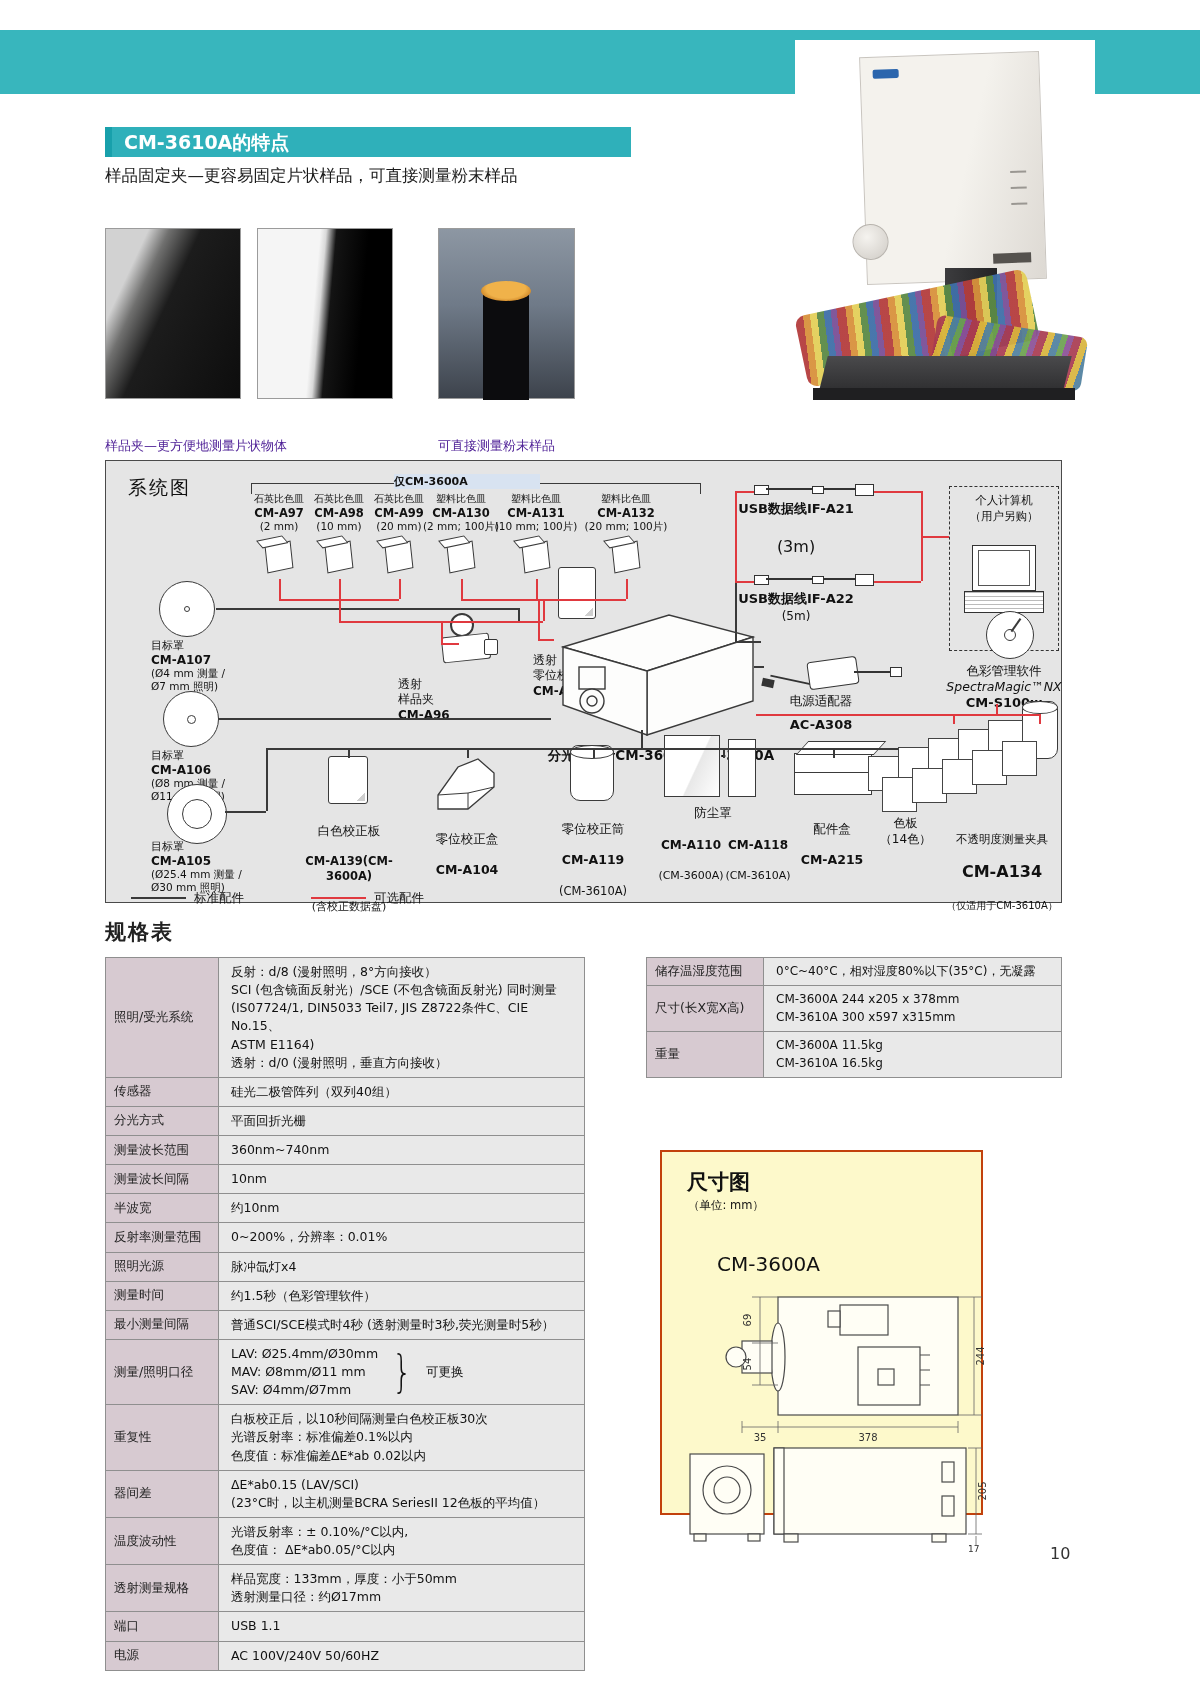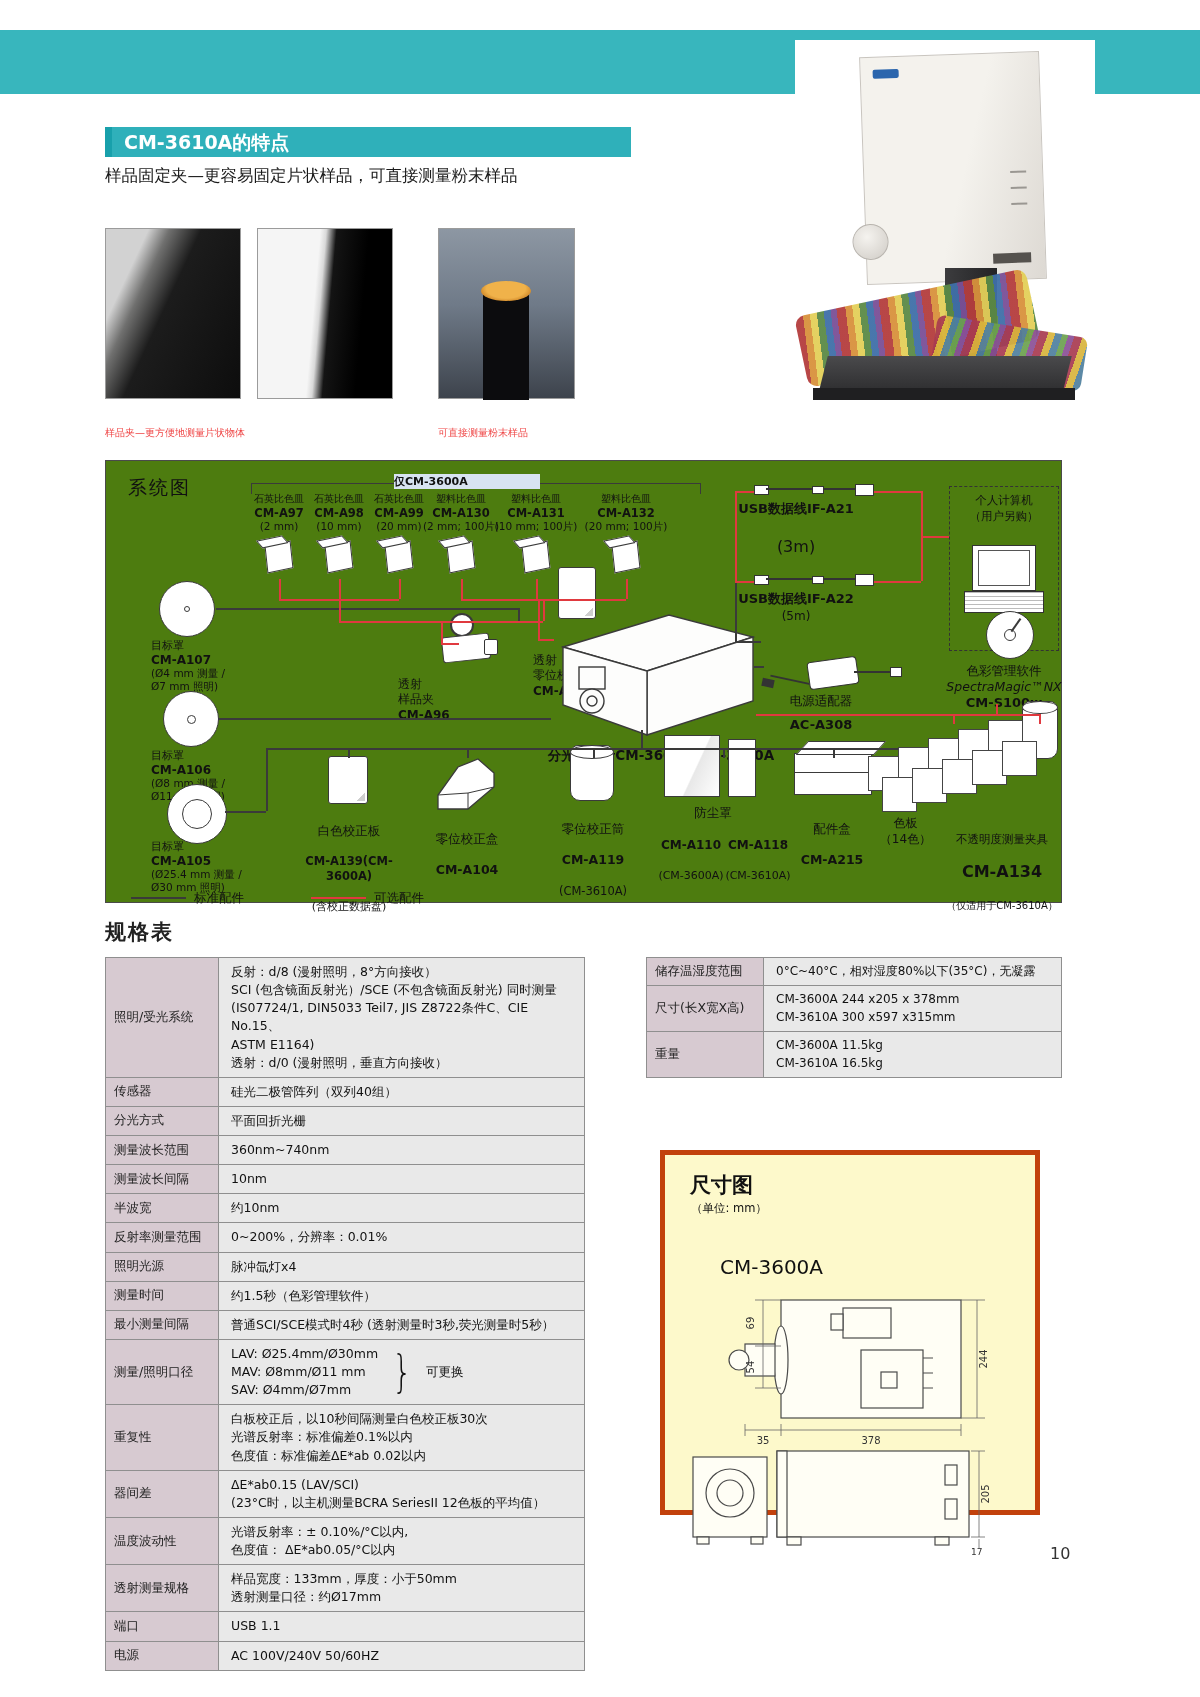--- a/index.html
+++ b/index.html
@@ -28,23 +28,23 @@
   .feat-title{position:absolute;left:105px;top:127px;width:526px;height:30px;background:#2fb0ba;
               border-left:7px solid #18a0ab;color:#fff;font-weight:bold;font-size:19px;line-height:30px;padding-left:12px;box-sizing:border-box;}
   .desc{position:absolute;left:105px;top:163px;font-size:16.5px;line-height:1.6;color:#1a1a1a;}
   .photo{position:absolute;top:228px;height:171px;border:1px solid #9b9b9b;box-sizing:border-box;}
   .p1{left:105px;width:136px;background:linear-gradient(115deg,#d2d2d2 20%,#70706f 30%,#1c1c1c 45%,#0d0d0d 100%);}
   .p2{left:257px;width:136px;background:linear-gradient(95deg,#f5f5f5 42%,#d9d9d9 46%,#141414 53%,#000 75%);}
   .p3{left:438px;width:137px;background:linear-gradient(180deg,#8d97a3 0%,#6f7a88 45%,#3d434c 100%);}
   .cyl3{position:absolute;left:44px;top:62px;width:46px;height:109px;background:#0c0c0e;}
   .dish{position:absolute;left:42px;top:52px;width:50px;height:20px;border-radius:50%;
         background:radial-gradient(ellipse at 50% 38%,#f0b24a 0 55%,#c97f22 80%);}
-  .caption{position:absolute;top:426px;font-size:10px;color:#ef4444;}
+  .caption{position:absolute;top:437px;font-size:13px;color:#4c1d95;}
   
-  .diagram{position:absolute;left:105px;top:460px;width:957px;height:443px;background:#4d7c0f;
+  .diagram{position:absolute;left:105px;top:460px;width:957px;height:443px;background:#e5e5e5;
            border:1.5px solid #4a4a4a;box-sizing:border-box;font-size:12px;}
   .dg-title{position:absolute;left:22px;top:14px;font-size:19px;color:#111;letter-spacing:2px;}
   .bracket{position:absolute;left:145px;top:22px;width:450px;height:11px;border:1.6px solid #3a3a3a;border-bottom:none;box-sizing:border-box;}
   .bracket-label{position:absolute;left:288px;top:13px;width:146px;text-align:left;background:#d8e3f1;font-weight:bold;font-size:11px;}
   .cuv{position:absolute;width:90px;text-align:center;line-height:1.25;}
   .cuv .ct{display:block;font-size:10px;}
   .cuv .cm{display:block;font-size:11.5px;font-weight:bold;}
   .cuv .cs{display:block;font-size:10.5px;}
   .cuv-icon{position:relative;width:24px;height:26px;background:#fff;border:1.2px solid #3a3a3a;margin:10px auto 0;transform:skewX(-6deg) rotate(-12deg);}
   .cuv-icon::before{content:"";position:absolute;left:-6px;top:-8px;width:100%;height:7px;background:#fff;border:1.2px solid #3a3a3a;transform:skewX(32deg);}
@@ -108,21 +108,21 @@
   table.spec th{background:#d7cad1;font-weight:normal;text-align:left;vertical-align:middle;
         border:1px solid #8f8f8f;padding:5px 8px;font-size:12.5px;color:#222;}
   table.spec td{background:#e9e9e9;border:1px solid #8f8f8f;padding:5px 12px;font-size:12.5px;
         line-height:1.45;white-space:pre-line;color:#111;}
   #spec-right td{font-size:12px;}
   #spec-left col.c1{width:113px;} #spec-right col.c1{width:117px;}
   .bw{display:flex;align-items:center;gap:10px;}
   .bw .bv{white-space:pre-line;}
   .brace{font-size:44px;font-weight:200;line-height:.9;transform:scaleX(.7);}
   
-  .dimbox{position:absolute;left:660px;top:1150px;width:380px;height:365px;background:#fdf9cb;border:5px solid #c2410c;box-sizing:border-box;}
+  .dimbox{position:absolute;left:660px;top:1150px;width:323px;height:365px;background:#fdf9cb;border:2px solid #c2410c;box-sizing:border-box;}
   .dim-title{position:absolute;left:25px;top:16px;font-size:21px;font-weight:bold;}
   .dim-unit{position:absolute;left:26px;top:46px;font-size:11.5px;}
   .dim-model{position:absolute;left:55px;top:100px;font-size:20px;}
   .dv1{position:absolute;left:28px;top:133px;}
   .dv2{position:absolute;left:18px;top:288px;}
   .pagenum{position:absolute;left:1050px;top:1544px;font-size:16px;color:#333;}
 </style>
 </head>
 <body>
 

